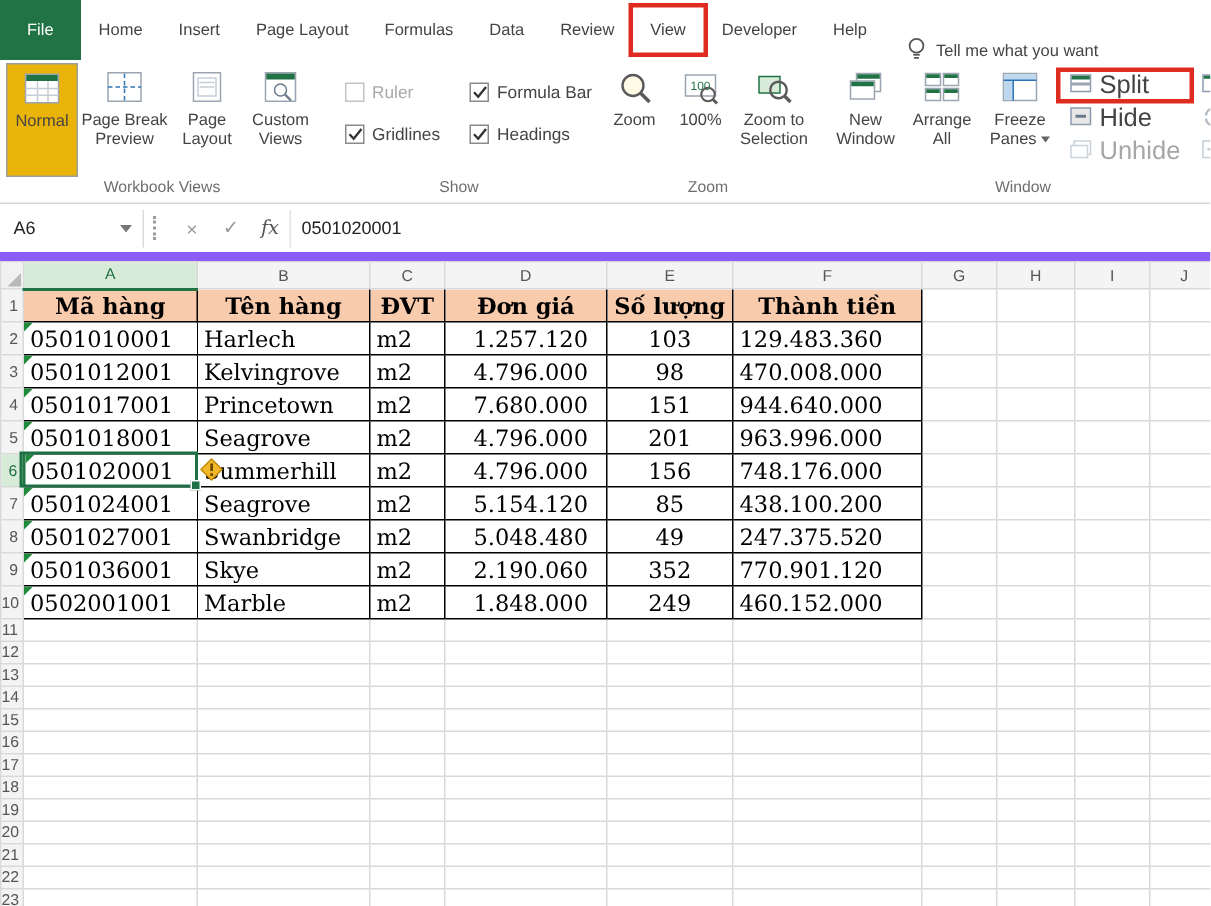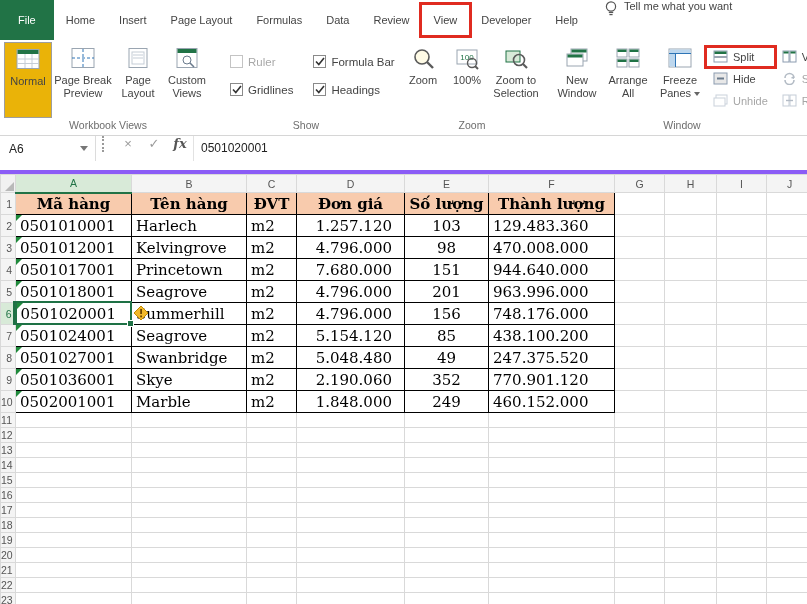--- a/index.html
+++ b/index.html
@@ -5,21 +5,21 @@
   *{margin:0;padding:0;box-sizing:border-box}
   html,body{width:807px;height:604px;overflow:hidden;background:#fff;
     font-family:"Liberation Sans","DejaVu Sans",sans-serif;color:#444;position:relative}
 
   
   .tabbar{height:40px;display:flex;align-items:stretch;background:#fff;font-size:11px}
   .tab{display:flex;align-items:center;padding:0 12px;cursor:default;position:relative;color:#444}
   .tab.file{background:#217346;color:#fff;padding:0 18px}
   .tab.active{color:#404040}
   .redframe{position:absolute;inset:2px -3px 2px -3px;border:3px solid #e02b20;pointer-events:none}
-  .tellme{display:flex;align-items:flex-start;gap:6px;margin-left:14px;color:#444;white-space:nowrap}
+  .tellme{display:flex;align-items:flex-end;gap:6px;margin-left:14px;color:#444;white-space:nowrap}
 
   
   .ribbon{height:96px;display:flex;background:#fff;border-bottom:1px solid #d6d6d6;overflow:hidden}
   .group{display:flex;flex-direction:column;padding:2px 4px 0}
   .gbody{flex:1;display:flex;align-items:flex-start}
   .gname{height:17px;line-height:15px;text-align:center;font-size:10.5px;color:#6d6d6d}
   .sep{width:1px;background:#e3e3e3;margin:4px 0}
   .bigbtn{display:flex;flex-direction:column;align-items:center;gap:3px;padding:5px 2px 2px;
     font-size:11px;line-height:1.15;text-align:center;color:#444;height:76px}
   .bigbtn.selected{background:#eab308;border:1px solid #9e9e9e}
@@ -30,33 +30,33 @@
 
   
   .checks{display:grid;grid-template-columns:auto auto;gap:15px 20px;padding:13px 10px 0;align-content:start}
   .chk{display:flex;align-items:center;gap:5px;font-size:11.5px;color:#444;white-space:nowrap}
   .cb{width:13px;height:13px;background:#fff;border:1px solid #8a8a8a;display:flex;align-items:center;justify-content:center}
   .chk.disabled{color:#a8a8a8}
   .chk.disabled .cb{border-color:#c4c4c4}
 
   
   .smallcol{display:flex;flex-direction:column;gap:2px;padding:5px 2px 0;white-space:nowrap}
-  .smallbtn{display:flex;align-items:center;gap:5px;font-size:11px;height:20px;padding:0 5px;position:relative;color:#444}
+  .smallbtn{display:flex;align-items:center;gap:5px;font-size:17px;height:20px;padding:0 5px;position:relative;color:#444}
   .smallbtn.disabled{color:#a6a6a6}
   .smallbtn .redframe{inset:-2px -4px}
 
   
-  .fbar{height:38px;display:flex;align-items:flex-start;background:#fff;border-bottom:4px solid #8b5cf6;padding:0}
+  .fbar{height:38px;display:flex;align-items:center;background:#fff;border-bottom:6px solid #8b5cf6;padding:0}
   .namebox{width:96px;height:25px;display:flex;align-items:center;border-right:1px solid #dcdcdc;
     padding-left:9px;font-size:12px;color:#222}
   .nbchev{margin-left:auto;margin-right:7px;border-left:4px solid transparent;border-right:4px solid transparent;
     border-top:5px solid #777}
   .dots{width:9px;height:16px;border-left:2px dotted #9a9a9a;margin:0 4px 0 6px}
   .fbtn{width:26px;text-align:center;font-size:13px;color:#9a9a9a}
-  .fbtn.fx{font-family:"DejaVu Serif","Liberation Serif",serif;font-style:italic;color:#555;font-weight:bold}
+  .fbtn.fx{font-family:"DejaVu Serif","Liberation Serif",serif;font-style:italic;color:#555;font-weight:normal}
   .fcontent{flex:1;border-left:1px solid #e2e2e2;height:25px;line-height:25px;padding-left:7px;
     font-size:12px;color:#222}
 
   
   .sheet{position:absolute;left:0;top:174px;width:807px;height:430px;overflow:hidden;background:#fff}
   table.grid{border-collapse:collapse;table-layout:fixed;width:812px}
   .hdr th{height:18px;background:#f4f4f4;border:1px solid #d9d9d9;font-weight:normal;
     font-size:10.5px;color:#555;text-align:center;padding:0}
   th.corner{position:relative;background:#f1f1f1}
   th.corner::after{content:"";position:absolute;right:1px;bottom:1px;
@@ -378,21 +378,21 @@
         <th>I</th>
         <th>J</th>
       </tr>
       <tr class="dr">
         <td class="rn">1</td>
         <td class="hc">Mã hàng</td>
         <td class="hc">Tên hàng</td>
         <td class="hc">ĐVT</td>
         <td class="hc">Đơn giá</td>
         <td class="hc">Số lượng</td>
-        <td class="hc">Thành lượng</td>
+        <td class="hc">Thành tiền</td>
         <td class="ec"></td>
           <td class="ec"></td>
           <td class="ec"></td>
           <td class="ec"></td>
       </tr>
       <tr class="dr">
         <td class="rn">2</td>
         <td class="dc cA terr">0501010001</td>
         <td class="dc cB">Harlech</td>
         <td class="dc cC">m2</td>

